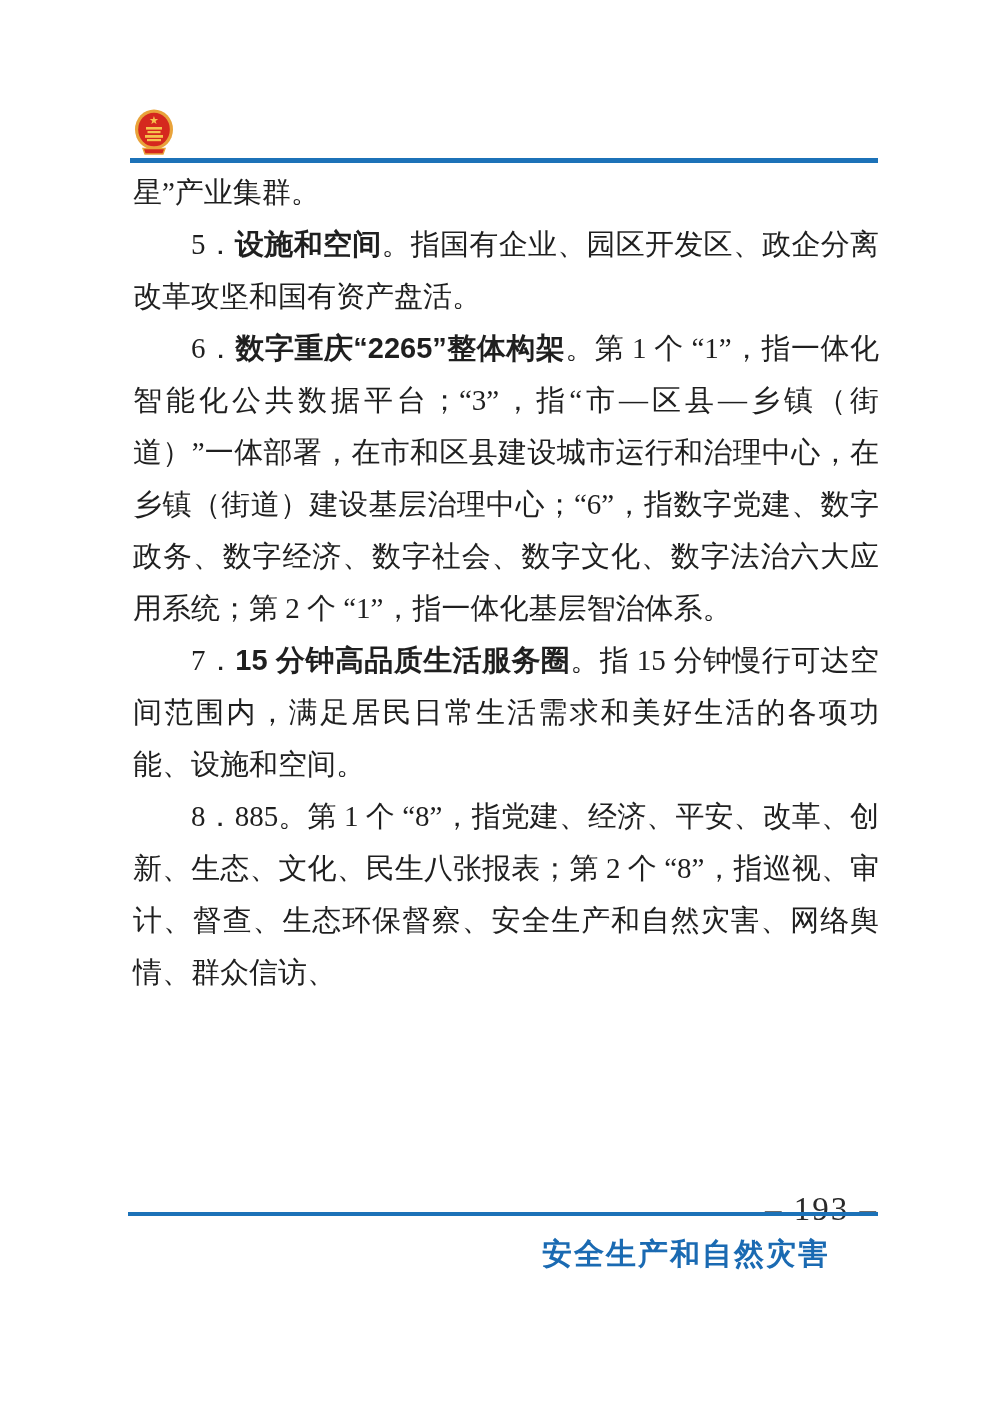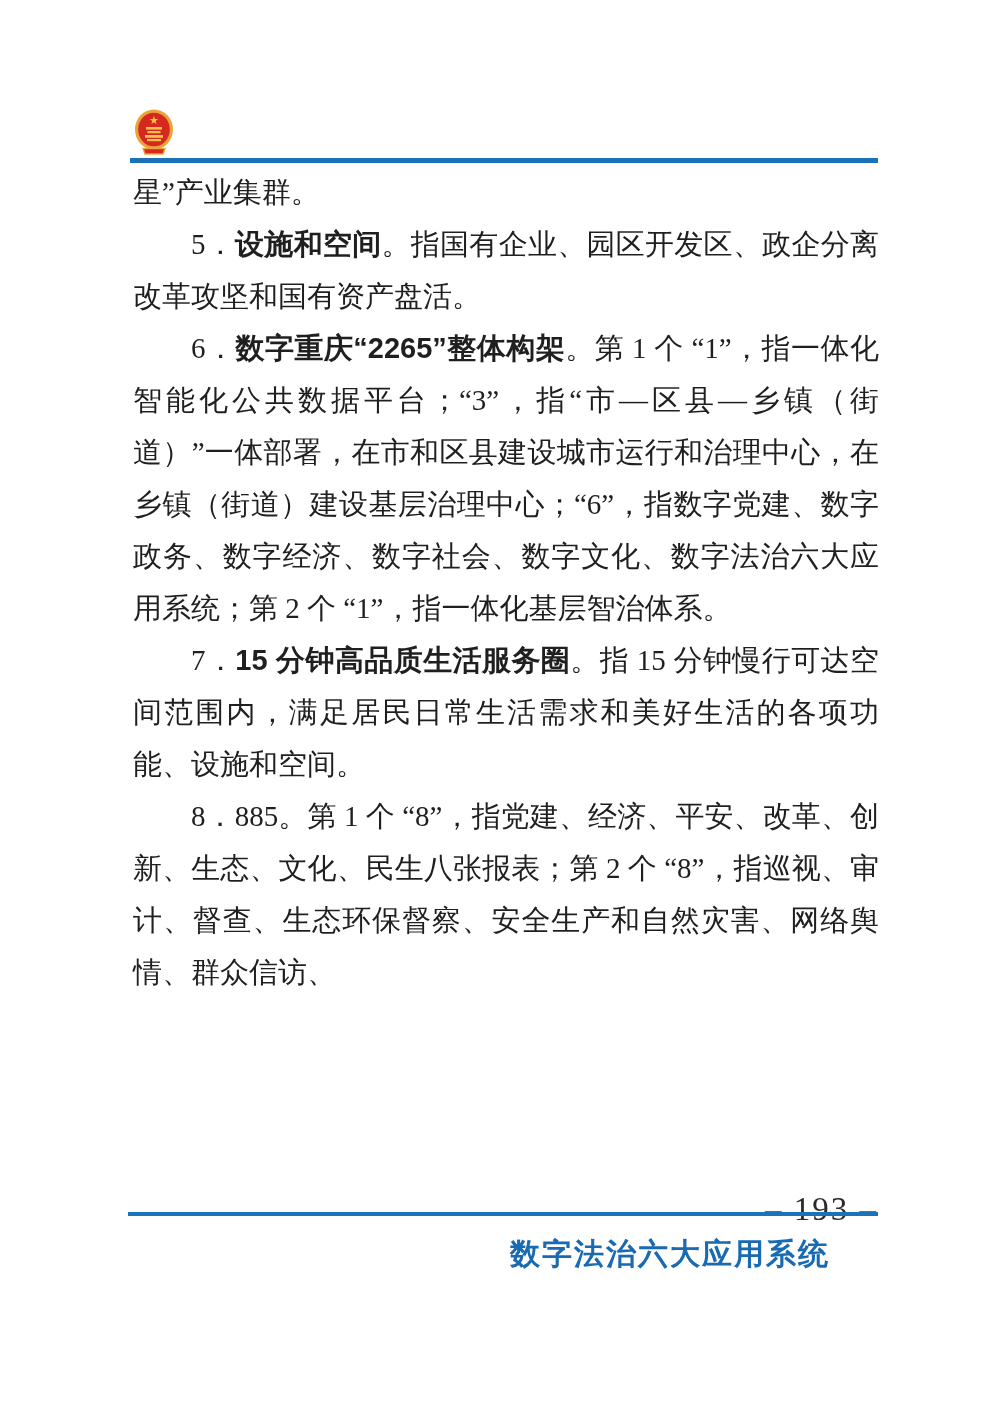--- a/index.html
+++ b/index.html
@@ -114,15 +114,15 @@
 
     <p class="para"><span>7．</span><span class="term">15 分钟高品质生活服务圈</span><span>。指 15 分钟慢行可达空间范围内，满足居民日常生活需求和美好生活的各项功能、设施和空间。</span></p>
 
     <p class="para"><span>8．</span><span class="term"></span><span>885。第 1 个 “8”，指党建、经济、平安、改革、创新、生态、文化、民生八张报表；第 2 个 “8”，指巡视、审计、督查、生态环保督察、安全生产和自然灾害、网络舆情、群众信访、</span></p>
   </div>
 
   <div class="pagenum">– 193 –</div>
 
   <div class="footer-rule"></div>
 
-  <div class="publisher">数字法治六大应用系统</div>
+  <div class="publisher">安全生产和自然灾害</div>
 
 </div>
 
 </body></html>

